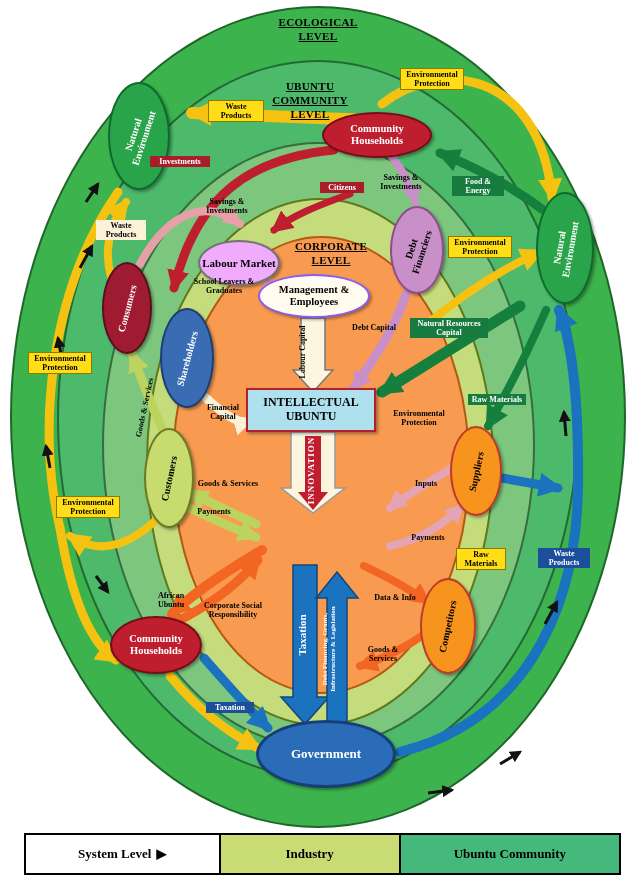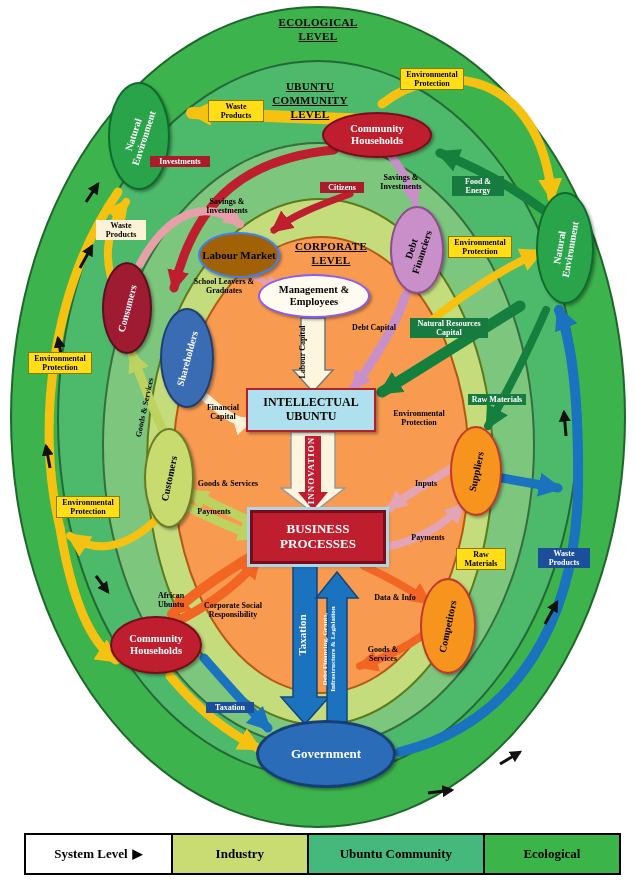--- a/index.html
+++ b/index.html
@@ -138,21 +138,21 @@
   <div class="lvl" style="left:270px;top:16px;width:96px;">ECOLOGICAL LEVEL</div>
   <div class="lvl" style="left:268px;top:80px;width:84px;">UBUNTU COMMUNITY LEVEL</div>
   <div class="lvl" style="left:286px;top:240px;width:90px;">CORPORATE LEVEL</div>
 
   <div class="node" style="left:108px;top:82px;width:62px;height:108px;background:#2AA44B;border:2px solid #0E6B2D;color:#fff;font-size:10px;">
     <span class="vwrap" style="width:74px;">Natural Environment</span>
   </div>
   <div class="node" style="left:322px;top:112px;width:110px;height:46px;background:#BE1E2D;border:2px solid #7A0C1A;color:#fff;font-size:10.5px;">
     <span>Community Households</span>
   </div>
-  <div class="node" style="left:198px;top:232px;width:82px;height:46px;background:#a16207;border:2px solid #3b82f6;color:#000;font-size:11px;">
+  <div class="node" style="left:198px;top:240px;width:82px;height:46px;background:#f0abfc;border:2px solid #737373;color:#000;font-size:11px;">
     <span>Labour Market</span>
   </div>
   <div class="node" style="left:390px;top:206px;width:54px;height:88px;background:#C98FC9;border:2px solid #8E4D8E;color:#000;font-size:10px;">
     <span class="vwrap" style="width:56px;">Debt Financiers</span>
   </div>
   <div class="node" style="left:258px;top:274px;width:112px;height:44px;background:#FFFBEF;border:2px solid #8b5cf6;color:#000;font-size:10.5px;">
     <span>Management &amp; Employees</span>
   </div>
   <div class="node" style="left:102px;top:262px;width:50px;height:92px;background:#9E1B32;border:2px solid #5C0E1D;color:#fff;font-size:10px;">
     <span class="vtext">Consumers</span>
@@ -173,23 +173,20 @@
     <span class="vtext" style="transform:rotate(-78deg);">Competitors</span>
   </div>
   <div class="node" style="left:110px;top:616px;width:92px;height:58px;background:#BE1E2D;border:2px solid #7A0C1A;color:#fff;font-size:10.5px;">
     <span>Community Households</span>
   </div>
   <div class="node" style="left:256px;top:720px;width:140px;height:68px;background:#2B6CB8;border:3px solid #173E75;color:#fff;font-size:13px;">
     <span>Government</span>
   </div>
   <div class="rect" style="left:246px;top:388px;width:130px;height:44px;background:#AFE0ED;border:2.5px solid #B02030;color:#000;font-size:12px;">
     <span>INTELLECTUAL UBUNTU</span>
-  </div>
-  <div class="rect" style="left:250px;top:510px;width:136px;height:54px;background:#BE1E2D;border:3px solid #7A0C1A;box-shadow:0 0 0 3px #A8D8EA,2px 2px 4px rgba(0,0,0,.35);color:#fff;font-size:13px;">
-    <span>BUSINESS PROCESSES</span>
   </div>
 
   <div class="lab ybox" style="left:400px;top:68px;width:64px;">Environmental Protection</div>
   <div class="lab ybox" style="left:208px;top:100px;width:56px;">Waste Products</div>
   <div class="lab rbox" style="left:150px;top:156px;width:60px;">Investments</div>
   <div class="lab rbox" style="left:320px;top:182px;width:44px;">Citizens</div>
   <div class="lab plain" style="left:370px;top:172px;width:62px;">Savings &amp; Investments</div>
   <div class="lab gbox" style="left:452px;top:176px;width:52px;">Food &amp; Energy</div>
   <div class="lab plain" style="left:196px;top:196px;width:62px;">Savings &amp; Investments</div>
   <div class="lab cbox" style="left:96px;top:220px;width:50px;">Waste Products</div>
@@ -224,18 +221,15 @@
     <div class="cell">
       <span>System Level</span>
       <span>▶</span>
     </div>
     <div class="cell" style="background-color: rgb(201, 220, 116);">
       <span>Industry</span>
     </div>
     <div class="cell" style="padding: 0px 20px; background-color: rgb(69, 185, 124);">
       <span>Ubuntu Community</span>
     </div>
-    <div class="cell" style="background-color: rgb(59, 181, 74);">
-      <span>Ecological</span>
-    </div>
   </div>
 
 </div>
 
 </body></html>

